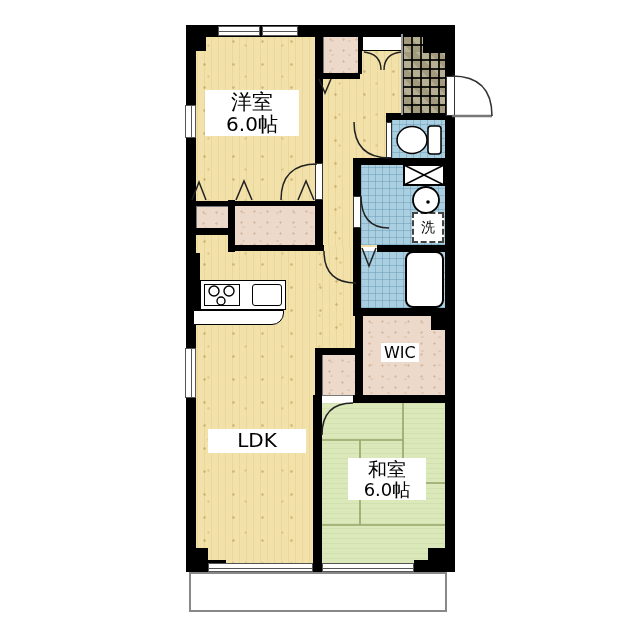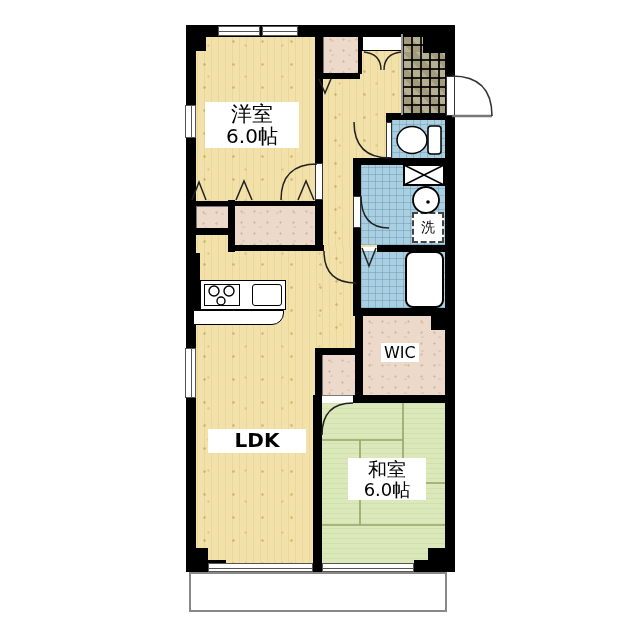--- a/index.html
+++ b/index.html
@@ -170,26 +170,26 @@
       <line x1="322" y1="440" x2="403" y2="440"></line>
       <line x1="403" y1="403" x2="403" y2="483"></line>
       <line x1="403" y1="483" x2="445" y2="483"></line>
       <line x1="360" y1="440" x2="360" y2="525"></line>
       <line x1="322" y1="525" x2="445" y2="525"></line>
     </g>
   </svg>
 
   <div id="balcony"></div>
 
-  <div class="label" style="left:205px;top:102px;width:88px;font-size:21px;">
+  <div class="label" style="left:205px;top:90px;width:88px;font-size:21px;">
     <span style="display:block;">洋室</span>
     <span style="display:block;font-size:20px;">6.0帖</span>
   </div>
   <div class="label" style="left:208px;top:429px;width:92px;font-size:20px;">
-    <span style="display:block;font-weight:bold;">LDK</span>
+    <span style="display:block;">LDK</span>
   </div>
   <div class="label" style="left:348px;top:458px;width:72px;font-size:19px;">
     <span style="display:block;">和室</span>
     <span style="display:block;font-size:18px;">6.0帖</span>
   </div>
   <div class="label" style="left:381px;top:343px;font-size:16px;">
     <span>WIC</span>
   </div>
 
 </div>

